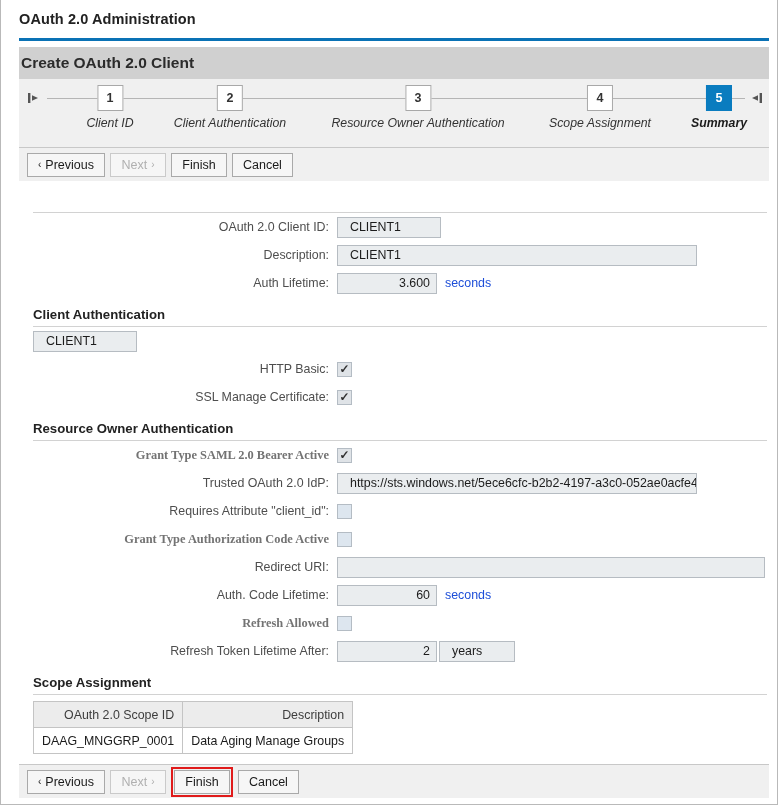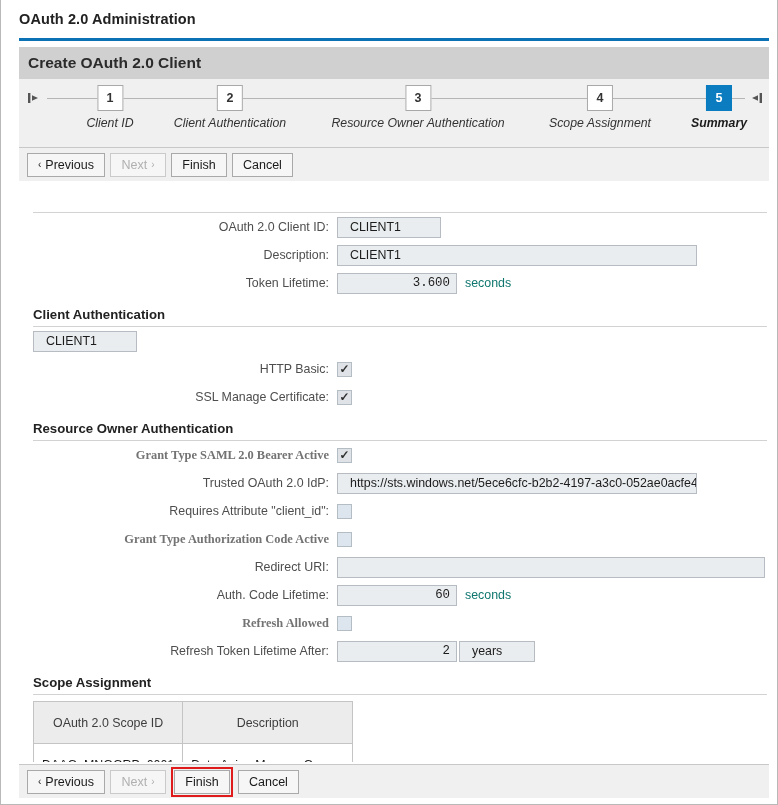--- a/index.html
+++ b/index.html
@@ -39,21 +39,21 @@
 
   
   .wiz {
     margin: 6px 8px 0 18px;
     background: #f0f0f0;
   }
   .wiz-title-bar {
     background: #d0d0d0;
     height: 32px;
     display: flex; align-items: center;
-    padding-left: 9px;
+    padding-left: 2px;
   }
   .wiz-title {
     font-size: 15.5px; font-weight: bold; color: #2b2b2b;
   }
 
   
   .steps {
     position: relative;
     height: 68px;
     background: #f0f0f0;
@@ -174,27 +174,27 @@
     font-family: "Liberation Sans", sans-serif;
     padding: 0 12px;
     display: flex; align-items: center;
     overflow: hidden;
     white-space: nowrap;
   }
   .fld.num { justify-content: flex-end; padding-right: 6px; }
 
   .w-short { width: 104px; }
   .w-desc  { width: 360px; }
-  .w-num   { width: 120px; font-family: Liberation Mono, monospace; }
+  .w-num   { width: 100px; }
   .w-idp   { width: 360px; }
   .w-wide  { width: 428px; }
   .w-unit  { width: 76px; }
 
   .unit {
-    font-size: 12.4px; color: #0f766e; margin-left: 8px; white-space: nowrap;
+    font-size: 12.4px; color: #1d4ed8; margin-left: 8px; white-space: nowrap;
   }
 
   .chk {
     width: 15px; height: 15px;
     border: 1px solid #b4bcc4;
     background: #dde6ef;
     display: inline-flex; align-items: center; justify-content: center;
     font-size: 12px; color: #2b2b2b; line-height: 1;
     cursor: pointer;
   }
@@ -204,23 +204,23 @@
   
   .tbl {
     margin: 6px 0 0 14px;
     border: 1px solid #c4c4c4;
     border-collapse: collapse;
     background: #ffffff;
   }
   .tbl th, .tbl td {
     border-right: 1px solid #c4c4c4;
     font-size: 12.4px;
-    text-align: center;
+    text-align: right;
     padding: 0 8px;
-    height: 42px;
+    height: 26px;
     white-space: nowrap;
   }
   .tbl th:last-child, .tbl td:last-child { border-right: none; }
   .tbl thead th {
     background: #ececec;
     color: #3d3d3d;
     font-weight: normal;
     border-bottom: 1px solid #c4c4c4;
   }
   .tbl tbody td { color: #1a1a1a; background: #ffffff; }
@@ -311,21 +311,21 @@
       <div class="row-label">OAuth 2.0 Client ID:</div>
       <div class="fld w-short">CLIENT1</div>
     </div>
 
     <div class="row">
       <div class="row-label">Description:</div>
       <div class="fld w-desc">CLIENT1</div>
     </div>
 
     <div class="row">
-      <div class="row-label">Token Lifetime:</div>
+      <div class="row-label">Auth Lifetime:</div>
       <div class="fld num w-num">3.600</div>
       <span class="unit">seconds</span>
     </div>
 
     <div class="section-head">Client Authentication</div>
     <div class="section-rule"></div>
 
     <div class="row">
       <div class="fld w-short">CLIENT1</div>
     </div>

